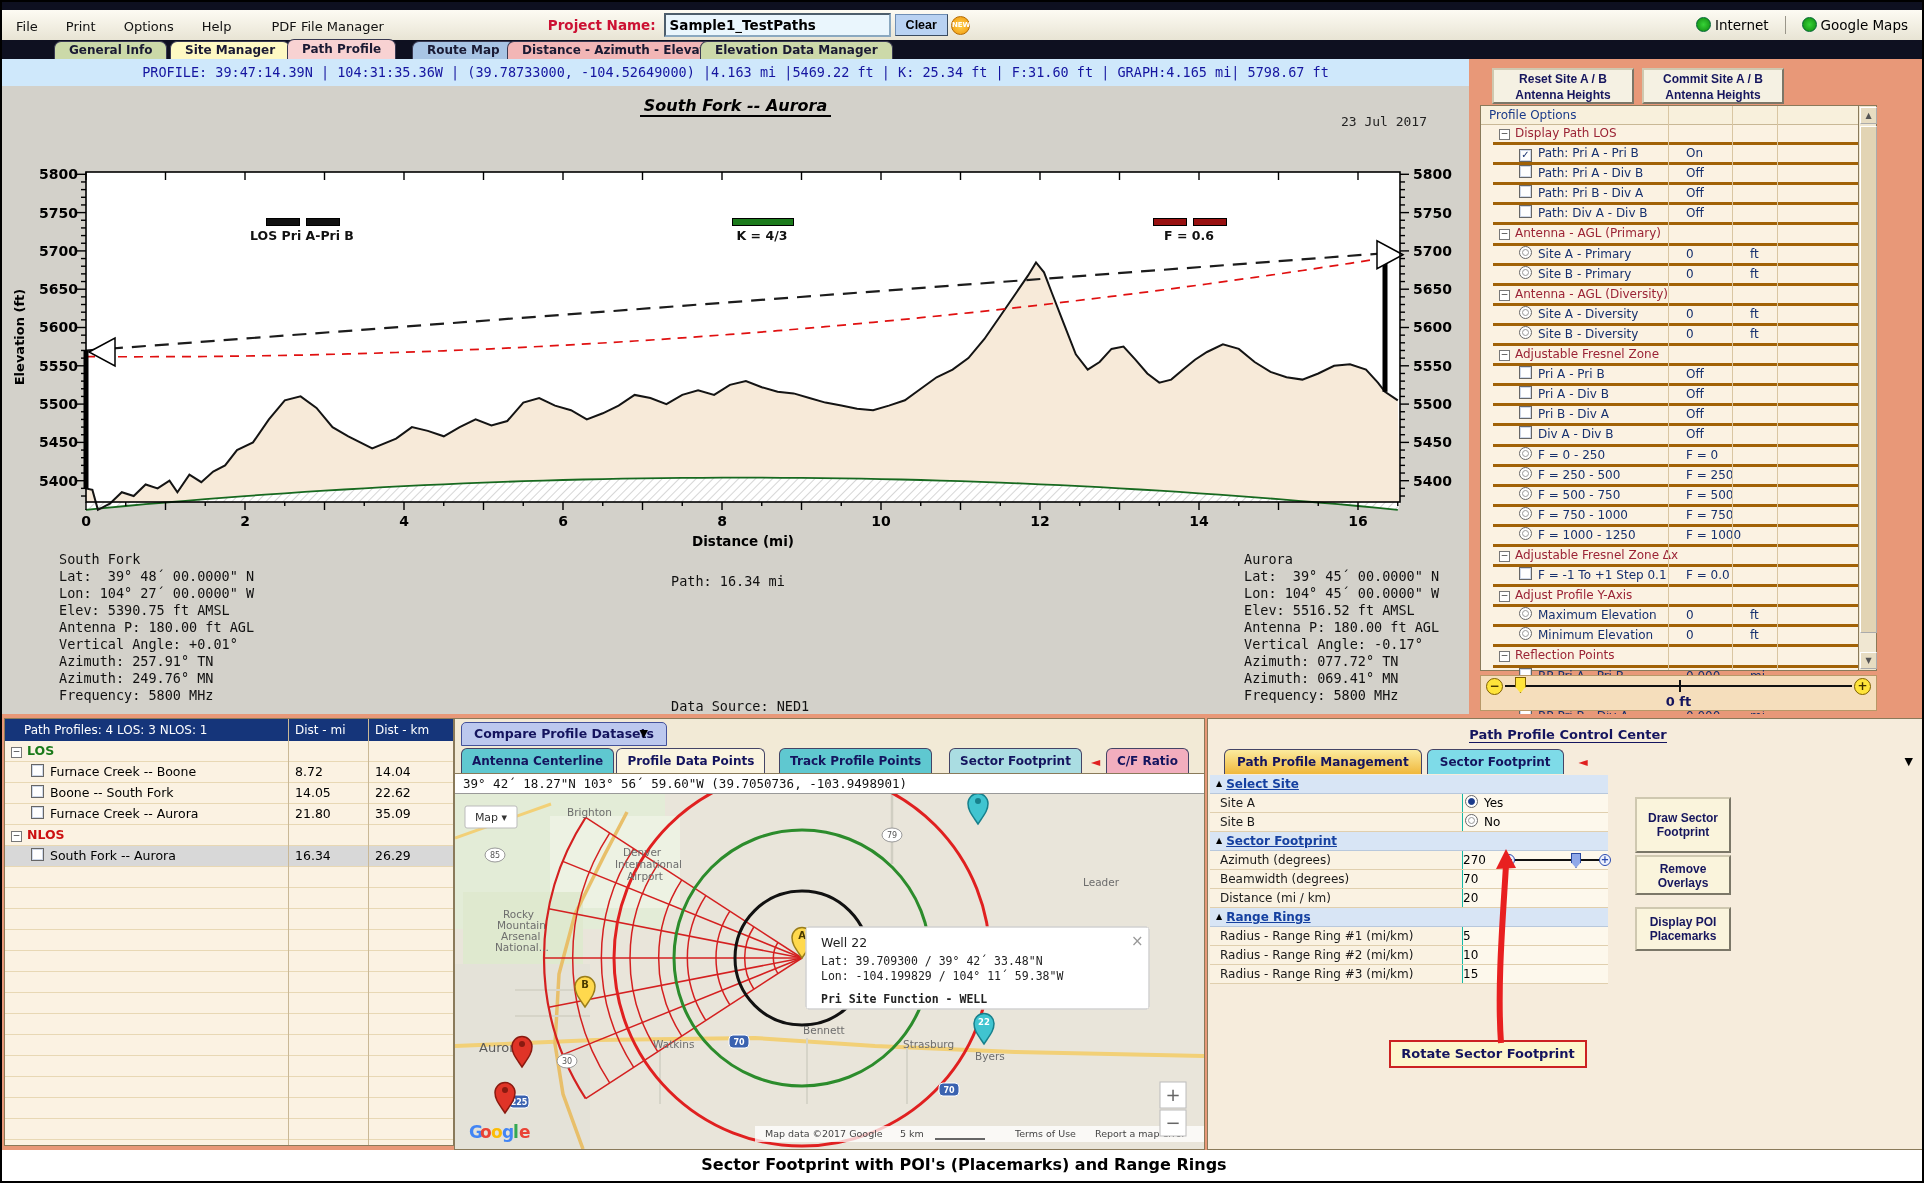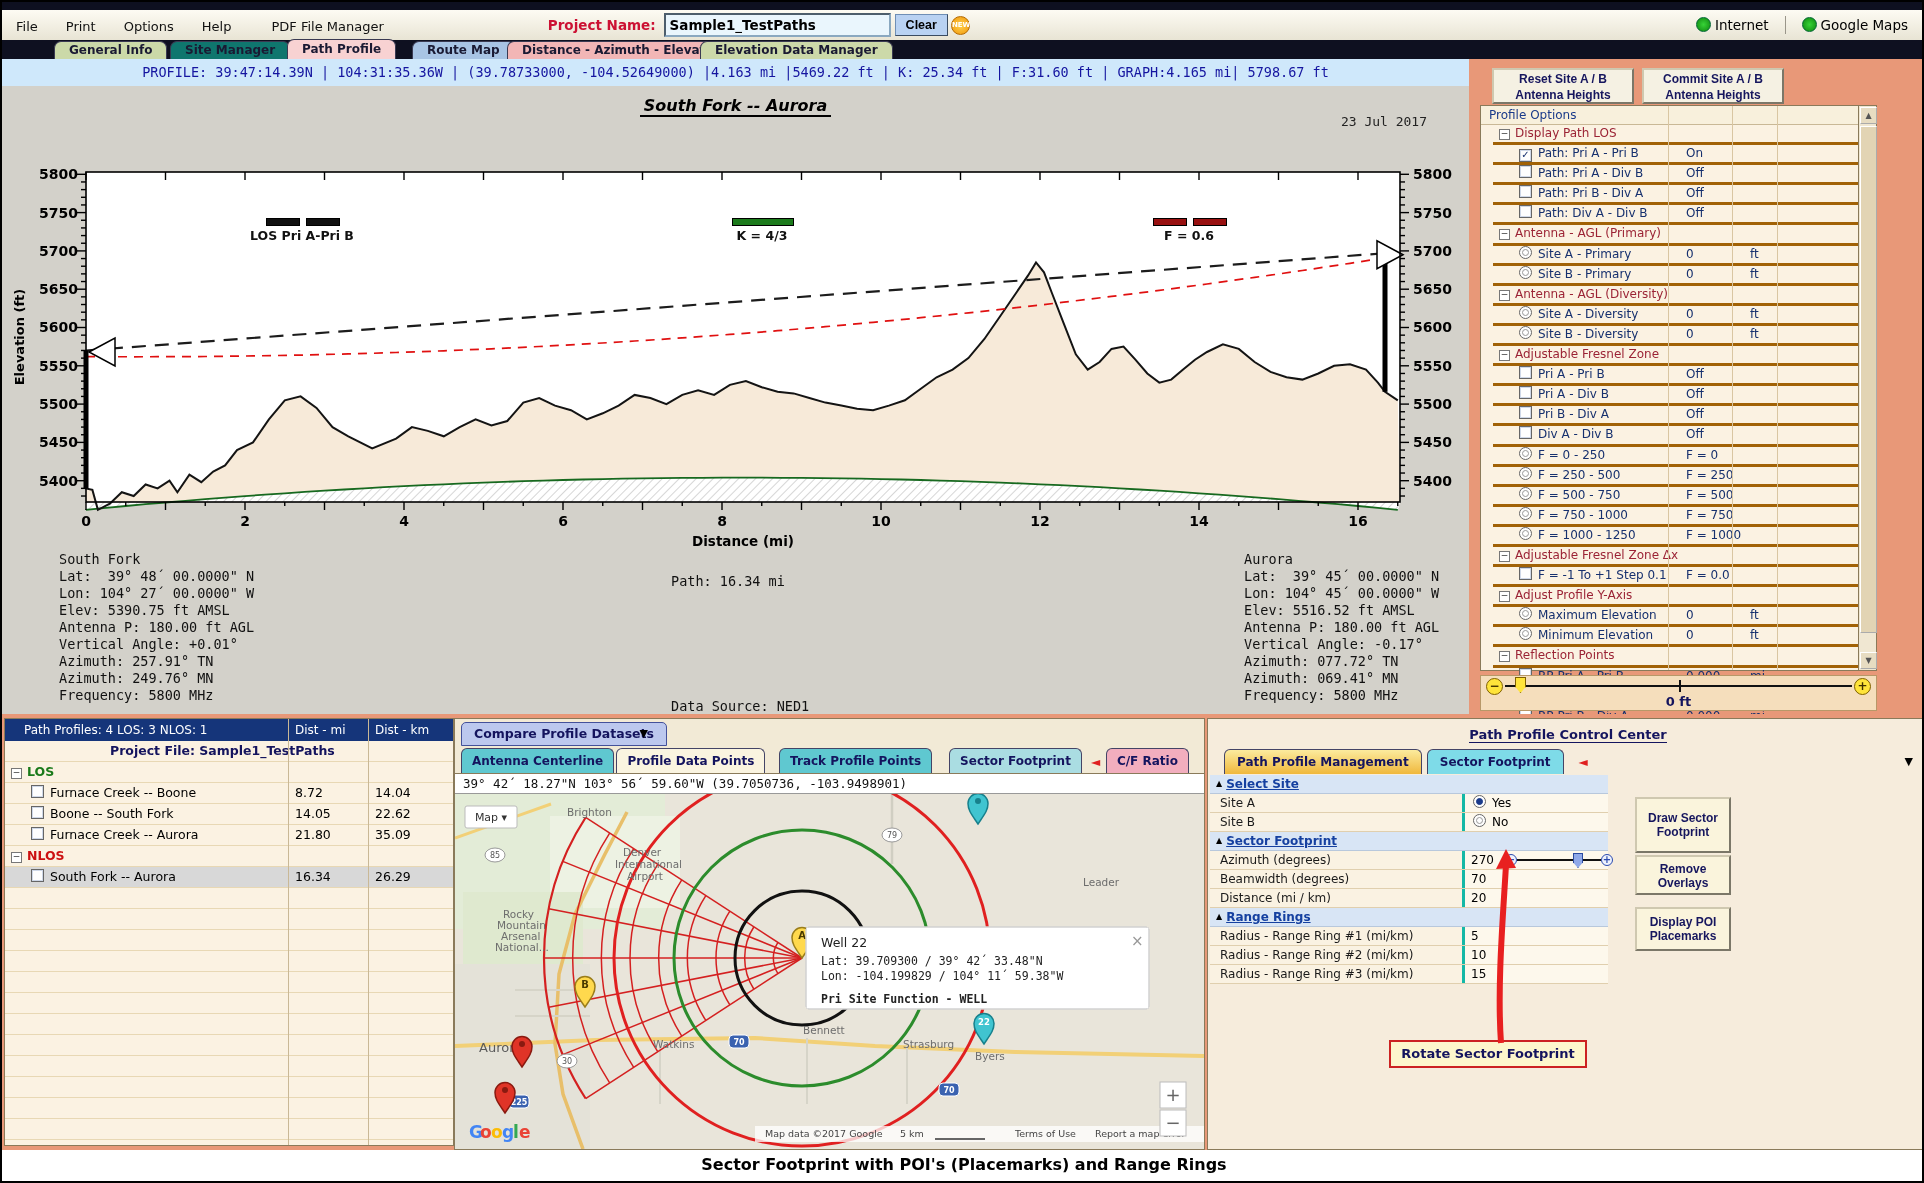--- a/index.html
+++ b/index.html
@@ -74,21 +74,21 @@
   #cc{position:absolute;left:1205px;top:4px;width:717px;height:432px;background:#f6ecdc;border:1px solid #8a7a5a;box-sizing:border-box;}
   #cc-title{position:absolute;left:120px;top:8px;width:480px;text-align:center;font-size:13px;font-weight:bold;color:#14145e;}
   #cc-title span{border-bottom:1.5px solid #14145e;}
   .cc-tab{position:absolute;top:30px;height:24px;border:1px solid #446;border-bottom:none;border-radius:6px 6px 0 0;font-size:12px;font-weight:bold;color:#14145e;line-height:24px;padding:0 12px;}
   #cc-grid{position:absolute;left:2px;top:56px;width:398px;}
   .cc-sec{position:relative;height:18px;background:#d8e5f5;font-size:12px;line-height:18px;border-bottom:1px solid #b8c8dc;}
   .cc-sec .tri{color:#000;font-size:8px;margin:0 4px 0 6px;vertical-align:2px;}
   .cc-sec .lbl{color:#1540a0;font-weight:bold;text-decoration:underline;}
   .cc-row{position:relative;height:18px;background:#faf2e2;font-size:12px;line-height:18px;border-bottom:1px solid #e0cfae;}
   .cc-row .lbl{position:absolute;left:10px;color:#1a1a1a;}
-  .cc-row .vcol{position:absolute;left:252px;top:0;bottom:0;right:0;border-left:3px solid #14b8a6;background:#fdf8ec;padding-left:6px;}
+  .cc-row .vcol{position:absolute;left:252px;top:0;bottom:0;right:0;border-left:1px solid #14b8a6;background:#fdf8ec;}
   .mini-slider{position:absolute;left:40px;top:2px;width:108px;height:14px;}
   .mini-slider .line{position:absolute;left:12px;right:12px;top:6px;height:1.6px;background:#111;}
   .ms-circ{position:absolute;top:1px;width:12px;height:12px;border-radius:50%;border:1.5px solid #2a4ab0;color:#2a4ab0;font-size:10px;line-height:10px;text-align:center;font-weight:bold;background:#eef2fc;box-sizing:border-box;}
   .ms-handle{position:absolute;left:68px;top:0;width:8px;height:13px;background:#8fa8e8;border:1px solid #2a4aa0;clip-path:polygon(0 0,100% 0,100% 62%,50% 100%,0 62%);}
   .cc-btn{position:absolute;left:427px;width:96px;background:#faf4dc;border:2px outset #cfc8b0;font-weight:bold;font-size:12px;color:#16165e;text-align:center;padding:5px 2px;white-space:pre-line;box-sizing:border-box;}
   #cc-annot{position:absolute;left:181px;top:321px;width:198px;height:28px;background:#fdf6cc;border:2px solid #cc2222;box-sizing:border-box;text-align:center;font-weight:bold;font-size:13px;color:#14145e;line-height:24px;}
   #caption{left:0;top:1148px;width:1924px;height:35px;background:#fff;text-align:center;font-size:16px;font-weight:bold;line-height:30px;color:#000;}
 </style>
 </head>
 <body>
@@ -104,21 +104,21 @@
     <span id="new-badge">NEW</span>
     <span id="menubar-right">
       <span><span class="green-dot"></span><span>Internet</span></span>
       <span class="vsep"></span>
       <span><span class="green-dot"></span><span>Google Maps</span></span>
     </span>
   </div>
 
   <div class="abs" id="tabrow">
       <div class="tab" style="left: 52px; background: rgb(203, 217, 168);">General Info</div>
-      <div class="tab" style="left: 168px; background: #0f766e;">Site Manager</div>
+      <div class="tab" style="left: 168px; background: #fef9c3;">Site Manager</div>
       <div class="tab" style="left: 285px; background: rgb(248, 210, 210); height: 19px; line-height: 19px;">Path Profile</div>
       <span class="redarrow" style="position: absolute; left: 413px; bottom: 2px;">◄</span>
       <div class="tab" style="left: 410px; background: rgb(168, 196, 228);">Route Map</div>
       <div class="tab" style="left: 505px; background: rgb(242, 182, 182);">Distance - Azimuth - Elevation</div>
       <div class="tab" style="left: 698px; background: rgb(204, 217, 169);">Elevation Data Manager</div>
     </div>
   <div class="abs" id="profilebar"><span class="mono">PROFILE: 39:47:14.39N | 104:31:35.36W | (39.78733000, -104.52649000) |4.163 mi |5469.22 ft | K: 25.34 ft | F:31.60 ft | GRAPH:4.165 mi| 5798.67 ft</span></div>
 
   <div class="abs" id="chart-area">
     <div class="abs" id="chart-title"><span>South Fork -- Aurora</span></div>
@@ -386,21 +386,20 @@
   </div>
 
   <div class="abs" id="bottom">
     <div id="lp">
       <div id="lp-header">
         <span style="padding-left:19px;">Path Profiles: 4    LOS: 3    NLOS: 1</span>
         <span class="lp-mi">Dist - mi</span>
         <span class="lp-km">Dist - km</span>
       </div>
       <div id="lp-rows">
-          <div class="lp-row"><span style="color: rgb(20, 20, 94); font-weight: bold; padding-left: 105px;">Project File: Sample1_TestPaths</span></div>
           <div class="lp-row"><span class="glyph-group">−</span><span style="font-weight: bold; color: rgb(26, 122, 26);">LOS</span></div>
           <div class="lp-row"><span class="glyph-cb"></span><span>Furnace Creek -- Boone</span><span class="lp-mi">8.72</span><span class="lp-km">14.04</span></div>
           <div class="lp-row"><span class="glyph-cb"></span><span>Boone -- South Fork</span><span class="lp-mi">14.05</span><span class="lp-km">22.62</span></div>
           <div class="lp-row"><span class="glyph-cb"></span><span>Furnace Creek -- Aurora</span><span class="lp-mi">21.80</span><span class="lp-km">35.09</span></div>
           <div class="lp-row"><span class="glyph-group">−</span><span style="font-weight: bold; color: rgb(204, 17, 17);">NLOS</span></div>
           <div class="lp-row" style="background: rgb(216, 216, 216);"><span class="glyph-cb"></span><span>South Fork -- Aurora</span><span class="lp-mi">16.34</span><span class="lp-km">26.29</span></div>
           <div class="lp-row"></div>
           <div class="lp-row"></div>
           <div class="lp-row"></div>
           <div class="lp-row"></div>

